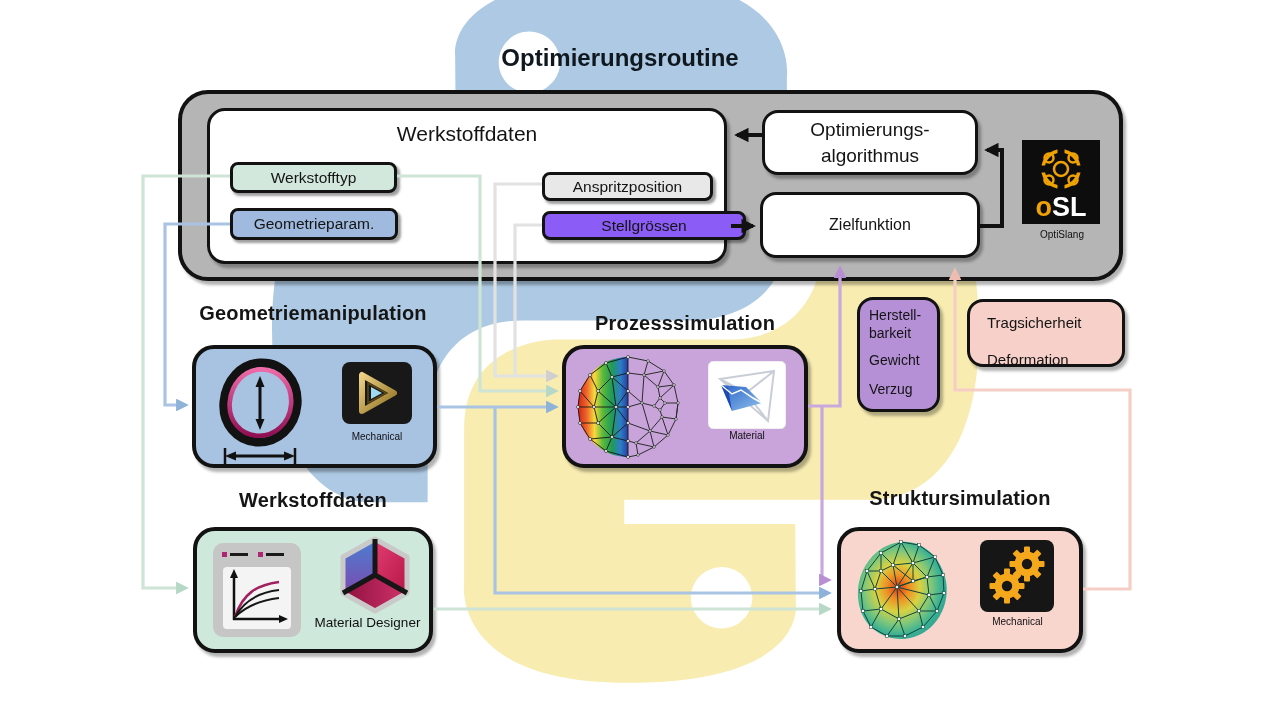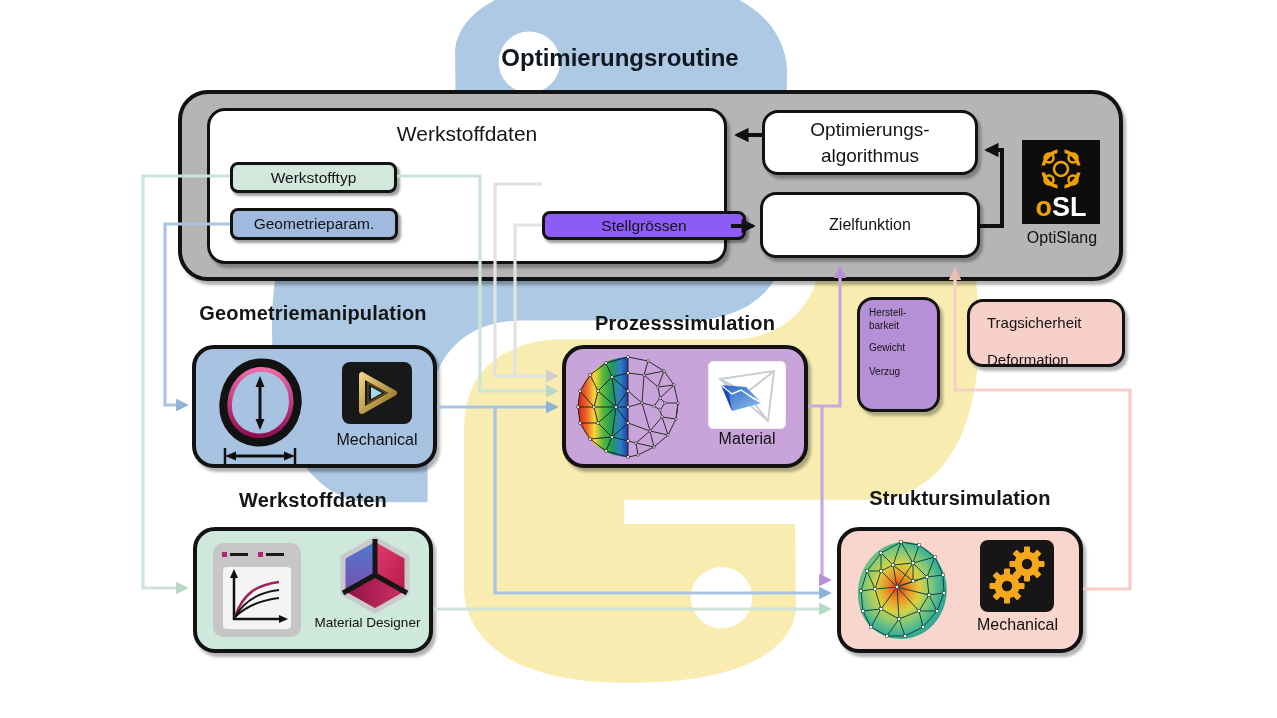--- a/index.html
+++ b/index.html
@@ -24,21 +24,21 @@
     font-size:15.5px;z-index:2;
   }
   .hdr{
     position:absolute;font-weight:bold;font-size:20px;text-align:center;
     z-index:2;color:#151515;letter-spacing:.2px;
   }
   .title{
     position:absolute;font-weight:bold;font-size:24px;text-align:center;z-index:2;color:#10181f;
   }
   .toollabel{
-    position:absolute;font-size:16px;text-align:center;z-index:3;color:#101010;
+    position:absolute;font-size:10px;text-align:center;z-index:3;color:#101010;
   }
   .centered{display:flex;align-items:center;justify-content:center;text-align:center;}
   .connectors{position:absolute;left:0;top:0;z-index:5;pointer-events:none;}
   .logo-tile{position:absolute;z-index:3;}
 </style>
 </head>
 <body>
 
 <div class="stage">
 
@@ -52,20 +52,23 @@
   <div class="box" style="left: 178px; top: 90px; width: 945px; height: 191px; border-radius: 30px; border-width: 4px; background: rgb(181, 181, 181);"></div>
 
   <div class="box" style="left:207px;top:108px;width:520px;height:156px;border-radius:18px;">
     <div style="margin-top:11px;text-align:center;font-size:21px;">Werkstoffdaten</div>
   </div>
   <div class="chip" style="left: 230px; top: 162px; width: 167px; height: 31px; background: rgb(211, 232, 221);">
     <span>Werkstofftyp</span>
   </div>
   <div class="chip" style="left: 230px; top: 208px; width: 168px; height: 32px; background: rgb(159, 186, 222);">
     <span>Geometrieparam.</span>
+  </div>
+  <div class="chip" style="left: 542px; top: 172px; width: 171px; height: 29px; background: rgb(232, 232, 232);">
+    <span>Anspritzposition</span>
   </div>
   <div class="chip" style="left: 542px; top: 211px; width: 204px; height: 29px; background: #8b5cf6;">
     <span>Stellgrössen</span>
   </div>
 
   <div class="box centered" style="left:762px;top:110px;width:216px;height:65px;border-radius:16px;font-size:19px;line-height:1.35;">
     <div>
       <div>Optimierungs-</div>
       <div>algorithmus</div>
     </div>
@@ -209,21 +212,21 @@
       </defs>
       <rect width="78" height="68" rx="6" fill="#ffffff" stroke="#e2e2e2"></rect>
       <path d="M12,18 L66,10 L60,60 Z M12,18 L38,32 M66,10 L38,32 M60,60 L38,32" fill="none" stroke="#c9ced6" stroke-width="2"></path>
       <polygon points="13,24 24,50 54,42 38,26" fill="url(#cadb)"></polygon>
       <polygon points="13,24 24,50 20,27" fill="#1d49b5"></polygon>
       <path d="M13,24 L24,33 L33,29 L45,37 L54,42" fill="none" stroke="#ffffff" stroke-width="1.5"></path>
     </svg>
   </div>
   <div class="toollabel" style="left:677px;top:430px;width:140px;">Material</div>
 
-  <div class="box" style="left: 857px; top: 297px; width: 83px; height: 115px; border-radius: 16px; font-size: 10px; z-index: 2; background: rgb(181, 144, 214);">
+  <div class="box" style="left: 857px; top: 297px; width: 83px; height: 115px; border-radius: 16px; font-size: 14px; z-index: 2; background: rgb(181, 144, 214);">
     <div style="padding:7px 0 0 9px;line-height:1.25;">
       <div>Herstell-</div>
       <div>barkeit</div>
       <div style="margin-top:10px;">Gewicht</div>
       <div style="margin-top:11px;">Verzug</div>
     </div>
   </div>
 
   <div class="box" style="left: 967px; top: 299px; width: 158px; height: 68px; border-radius: 16px; font-size: 15px; z-index: 2; background: rgb(247, 209, 201);">
     <div style="padding:12px 0 0 17px;line-height:1.2;">

